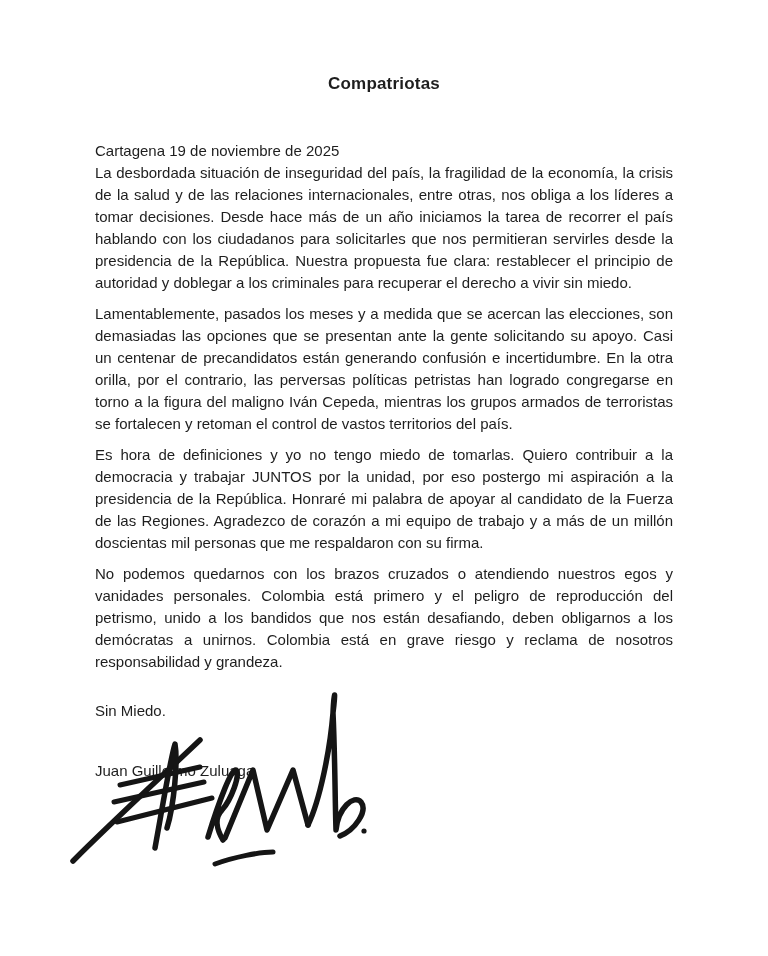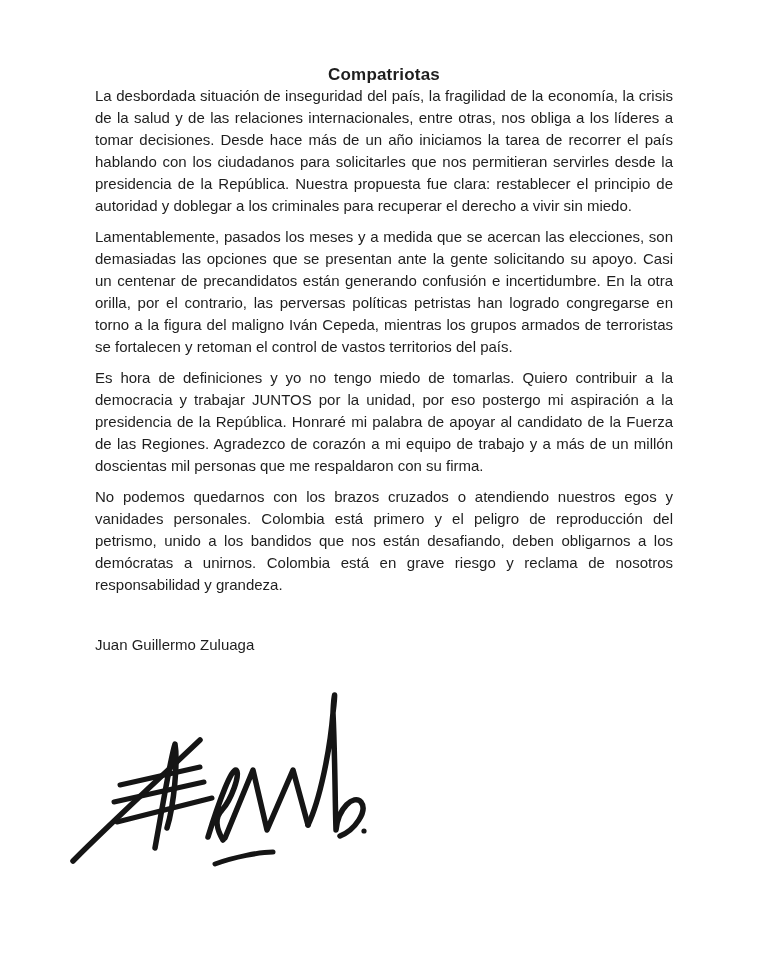--- a/index.html
+++ b/index.html
@@ -12,21 +12,21 @@
     width: 768px;
     height: 956px;
     background: #ffffff;
     font-family: "Liberation Sans", sans-serif;
     color: #1e1e1e;
     overflow: hidden;
   }
   .content {
     position: absolute;
     left: 95px;
-    top: 5px;
+    top: 14px;
     width: 578px;
   }
   .title {
     margin: 60px 0 0 0;
     font-size: 17px;
     line-height: 20px;
     font-weight: bold;
     text-align: center;
     letter-spacing: 0.2px;
   }
@@ -69,24 +69,26 @@
     stroke-linecap: round;
     stroke-linejoin: round;
   }
 </style>
 </head>
 <body>
 
 <div class="page">
   <div class="content">
     <h1 class="title">Compatriotas</h1>
+    <p class="dateline">Cartagena 19 de noviembre de 2025</p>
     <p class="para body-start">La desbordada situación de inseguridad del país, la fragilidad de la economía, la crisis de la salud y de las relaciones internacionales, entre otras, nos obliga a los líderes a tomar decisiones. Desde hace más de un año iniciamos la tarea de recorrer el país hablando con los ciudadanos para solicitarles que nos permitieran servirles desde la presidencia de la República. Nuestra propuesta fue clara: restablecer el principio de autoridad y doblegar a los criminales para recuperar el derecho a vivir sin miedo.</p>
     <p class="para">Lamentablemente, pasados los meses y a medida que se acercan las elecciones, son demasiadas las opciones que se presentan ante la gente solicitando su apoyo. Casi un centenar de precandidatos están generando confusión e incertidumbre. En la otra orilla, por el contrario, las perversas políticas petristas han logrado congregarse en torno a la figura del maligno Iván Cepeda, mientras los grupos armados de terroristas se fortalecen y retoman el control de vastos territorios del país.</p>
     <p class="para">Es hora de definiciones y yo no tengo miedo de tomarlas. Quiero contribuir a la democracia y trabajar JUNTOS por la unidad, por eso postergo mi aspiración a la presidencia de la República. Honraré mi palabra de apoyar al candidato de la Fuerza de las Regiones. Agradezco de corazón a mi equipo de trabajo y a más de un millón doscientas mil personas que me respaldaron con su firma.</p>
     <p class="para">No podemos quedarnos con los brazos cruzados o atendiendo nuestros egos y vanidades personales. Colombia está primero y el peligro de reproducción del petrismo, unido a los bandidos que nos están desafiando, deben obligarnos a los demócratas a unirnos. Colombia está en grave riesgo y reclama de nosotros responsabilidad y grandeza.</p>
+    <p class="closing">Sin Miedo.</p>
     <p class="signer">Juan Guillermo Zuluaga</p>
   </div>
 
   <svg class="signature-svg" viewBox="0 0 322 200" aria-hidden="true">
 
     <path d="M 11,181 C 52,140 98,98 138,60" stroke-width="5.5"></path>
 
     <path d="M 58,105 L 138,87" stroke-width="5"></path>
     <path d="M 52,122 L 142,102" stroke-width="5"></path>
     <path d="M 55,142 L 150,118" stroke-width="5"></path>

